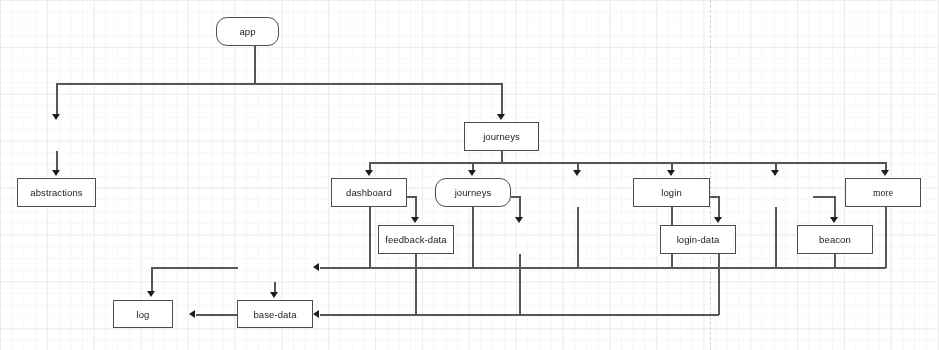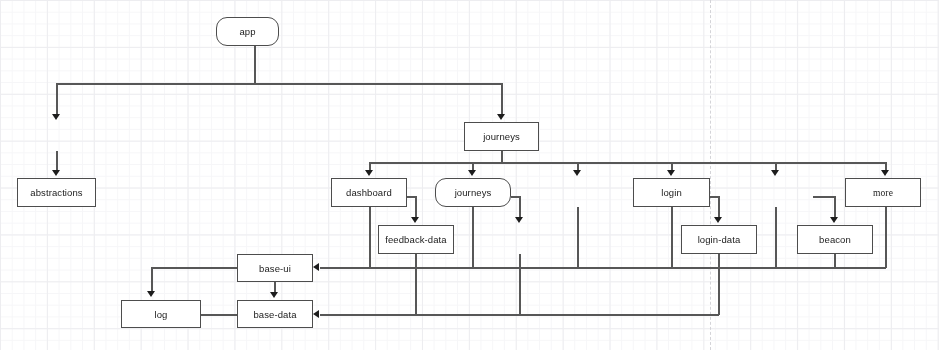--- a/index.html
+++ b/index.html
@@ -164,29 +164,26 @@
   </div>
   <div class="node" style="left:633px;top:178px;width:77px;height:29px;">
     <span>login</span>
   </div>
   <div class="node" style="left:845px;top:178px;width:76px;height:29px;font-family:Liberation Serif, serif;">
     <span>more</span>
   </div>
   <div class="node" style="left:378px;top:225px;width:76px;height:29px;">
     <span>feedback-data</span>
   </div>
-  <div class="node" style="left:681px;top:225px;width:76px;height:29px;">
+  <div class="node" style="left:660px;top:225px;width:76px;height:29px;">
     <span>login-data</span>
   </div>
   <div class="node" style="left:797px;top:225px;width:76px;height:29px;">
     <span>beacon</span>
   </div>
-  <div class="node" style="left:237px;top:254px;width:76px;height:28px;">
-    <span>base-ui</span>
-  </div>
   <div class="node" style="left:237px;top:300px;width:76px;height:28px;">
     <span>base-data</span>
   </div>
-  <div class="node" style="left:113px;top:300px;width:80px;height:28px;margin-left:8px;">
+  <div class="node" style="left:113px;top:300px;width:60px;height:28px;">
     <span>log</span>
   </div>
 
 </div>
 
 </body></html>

